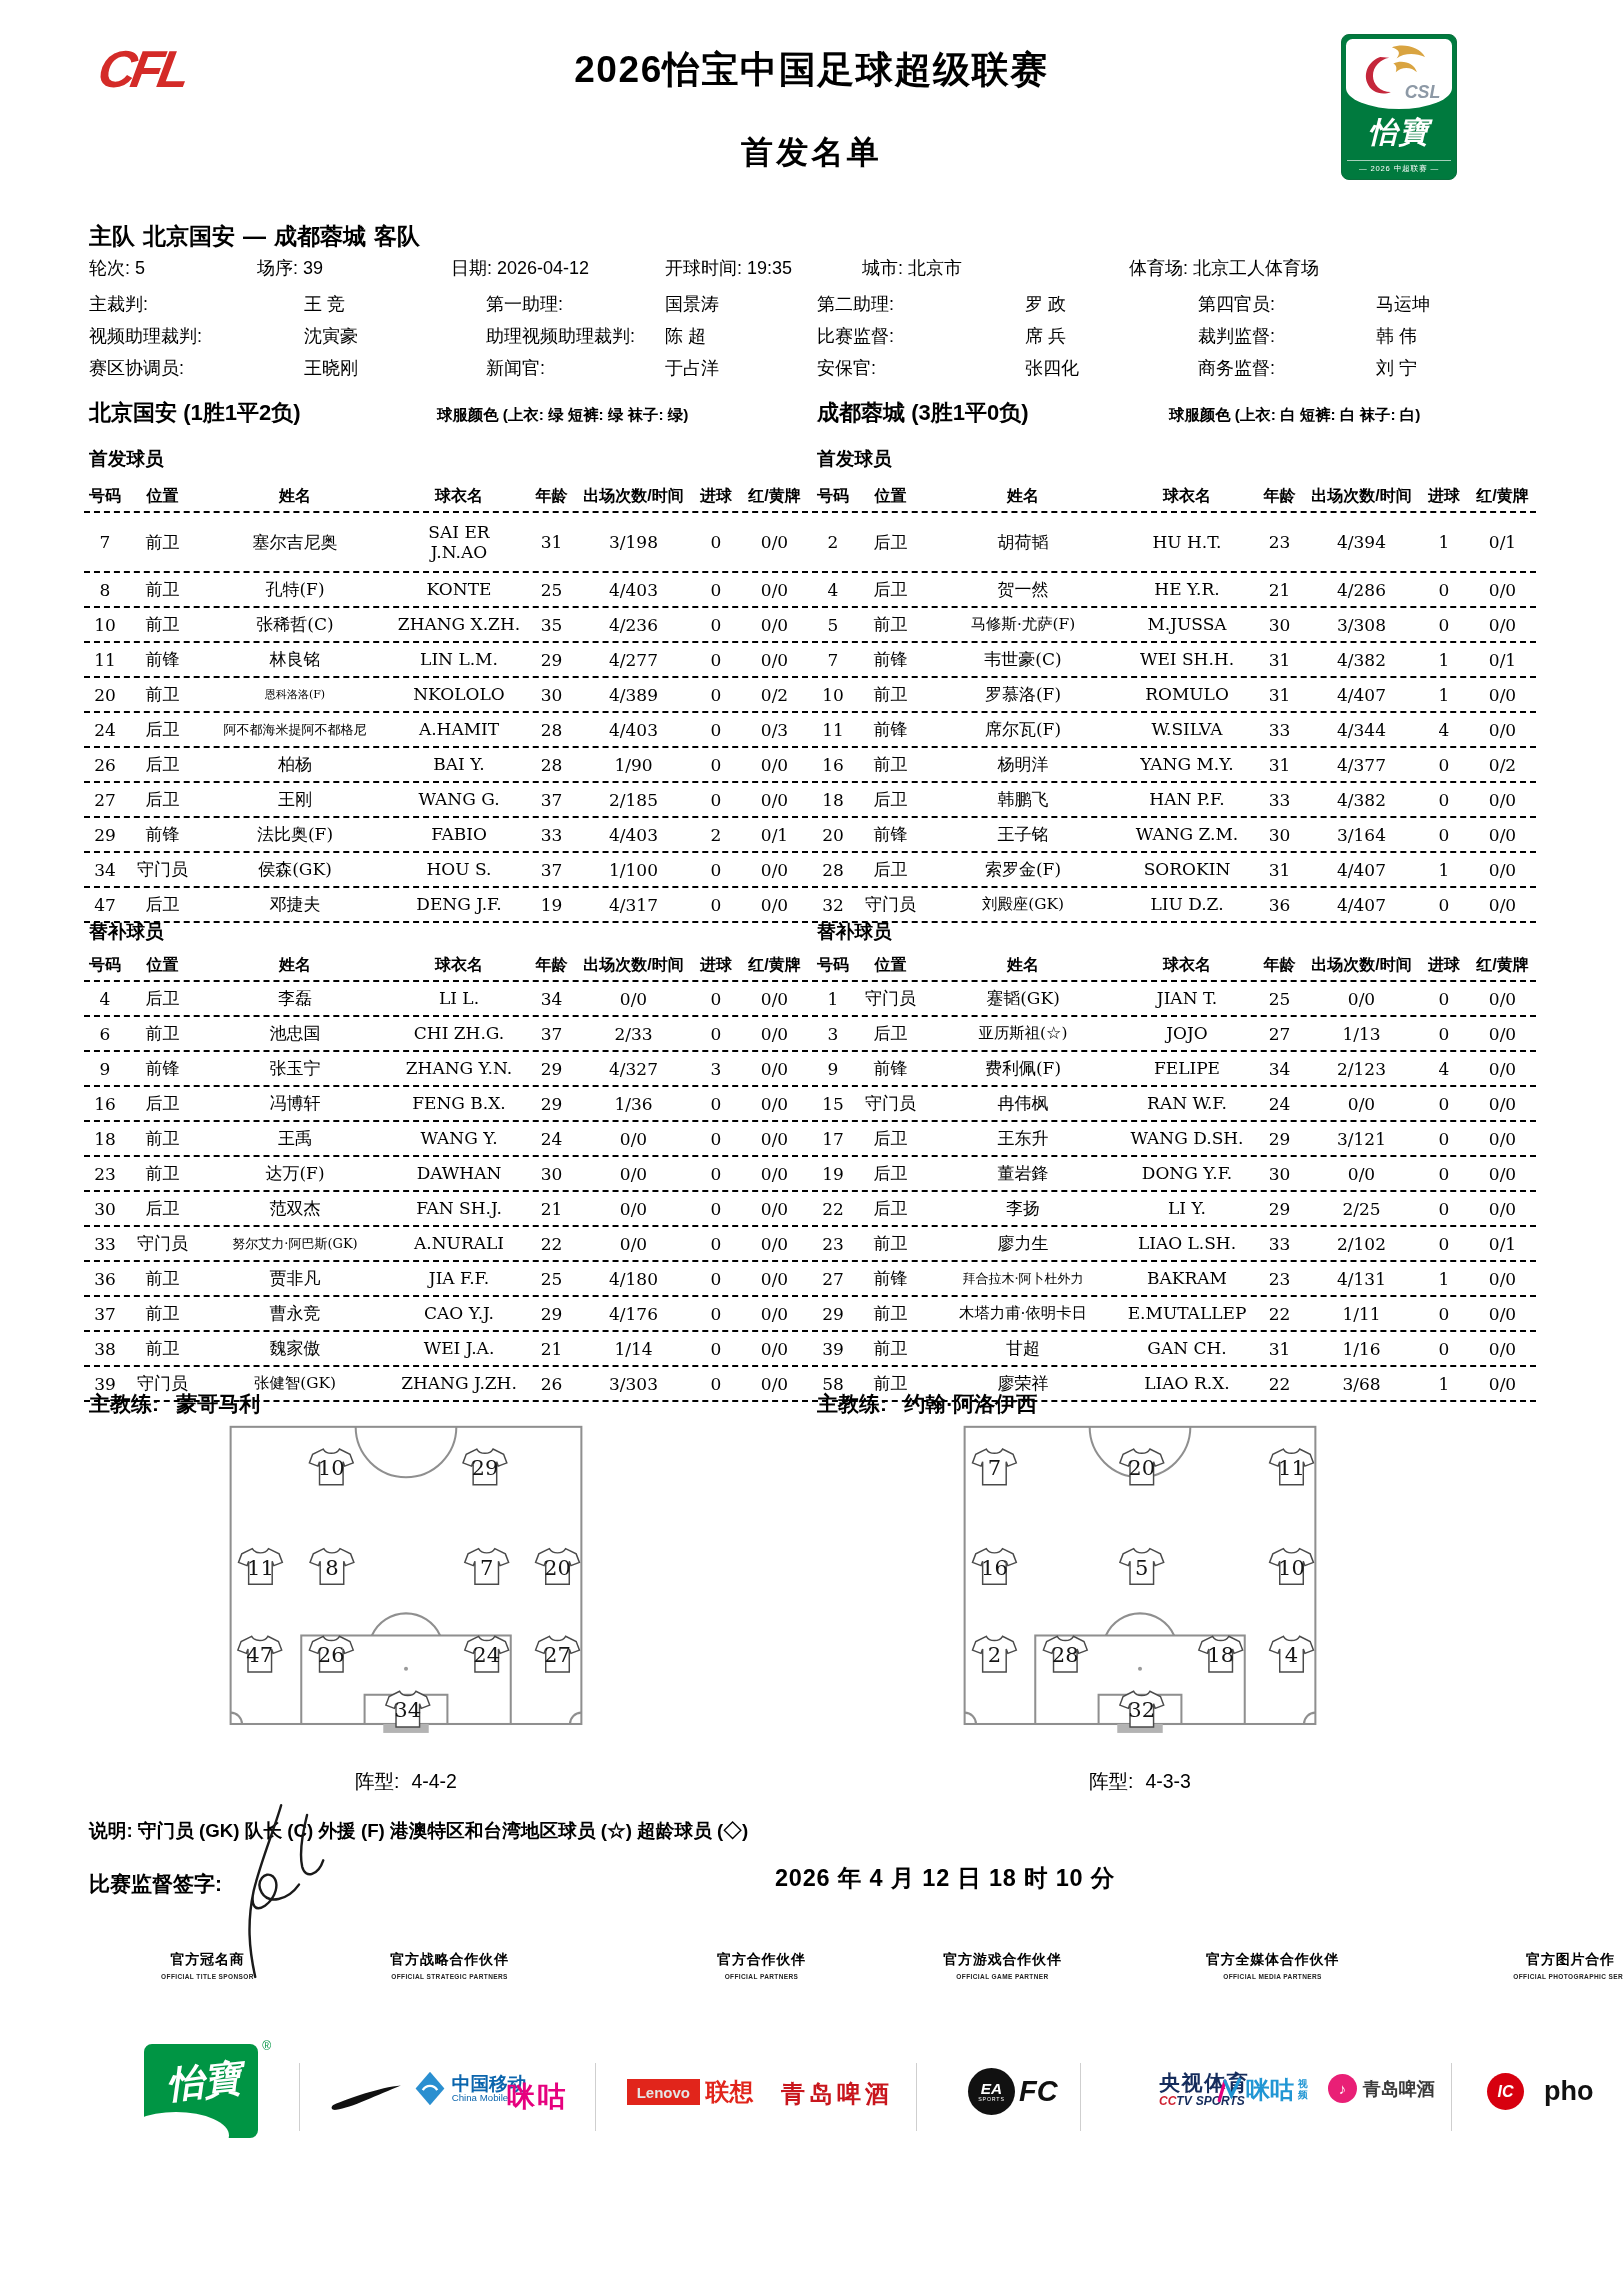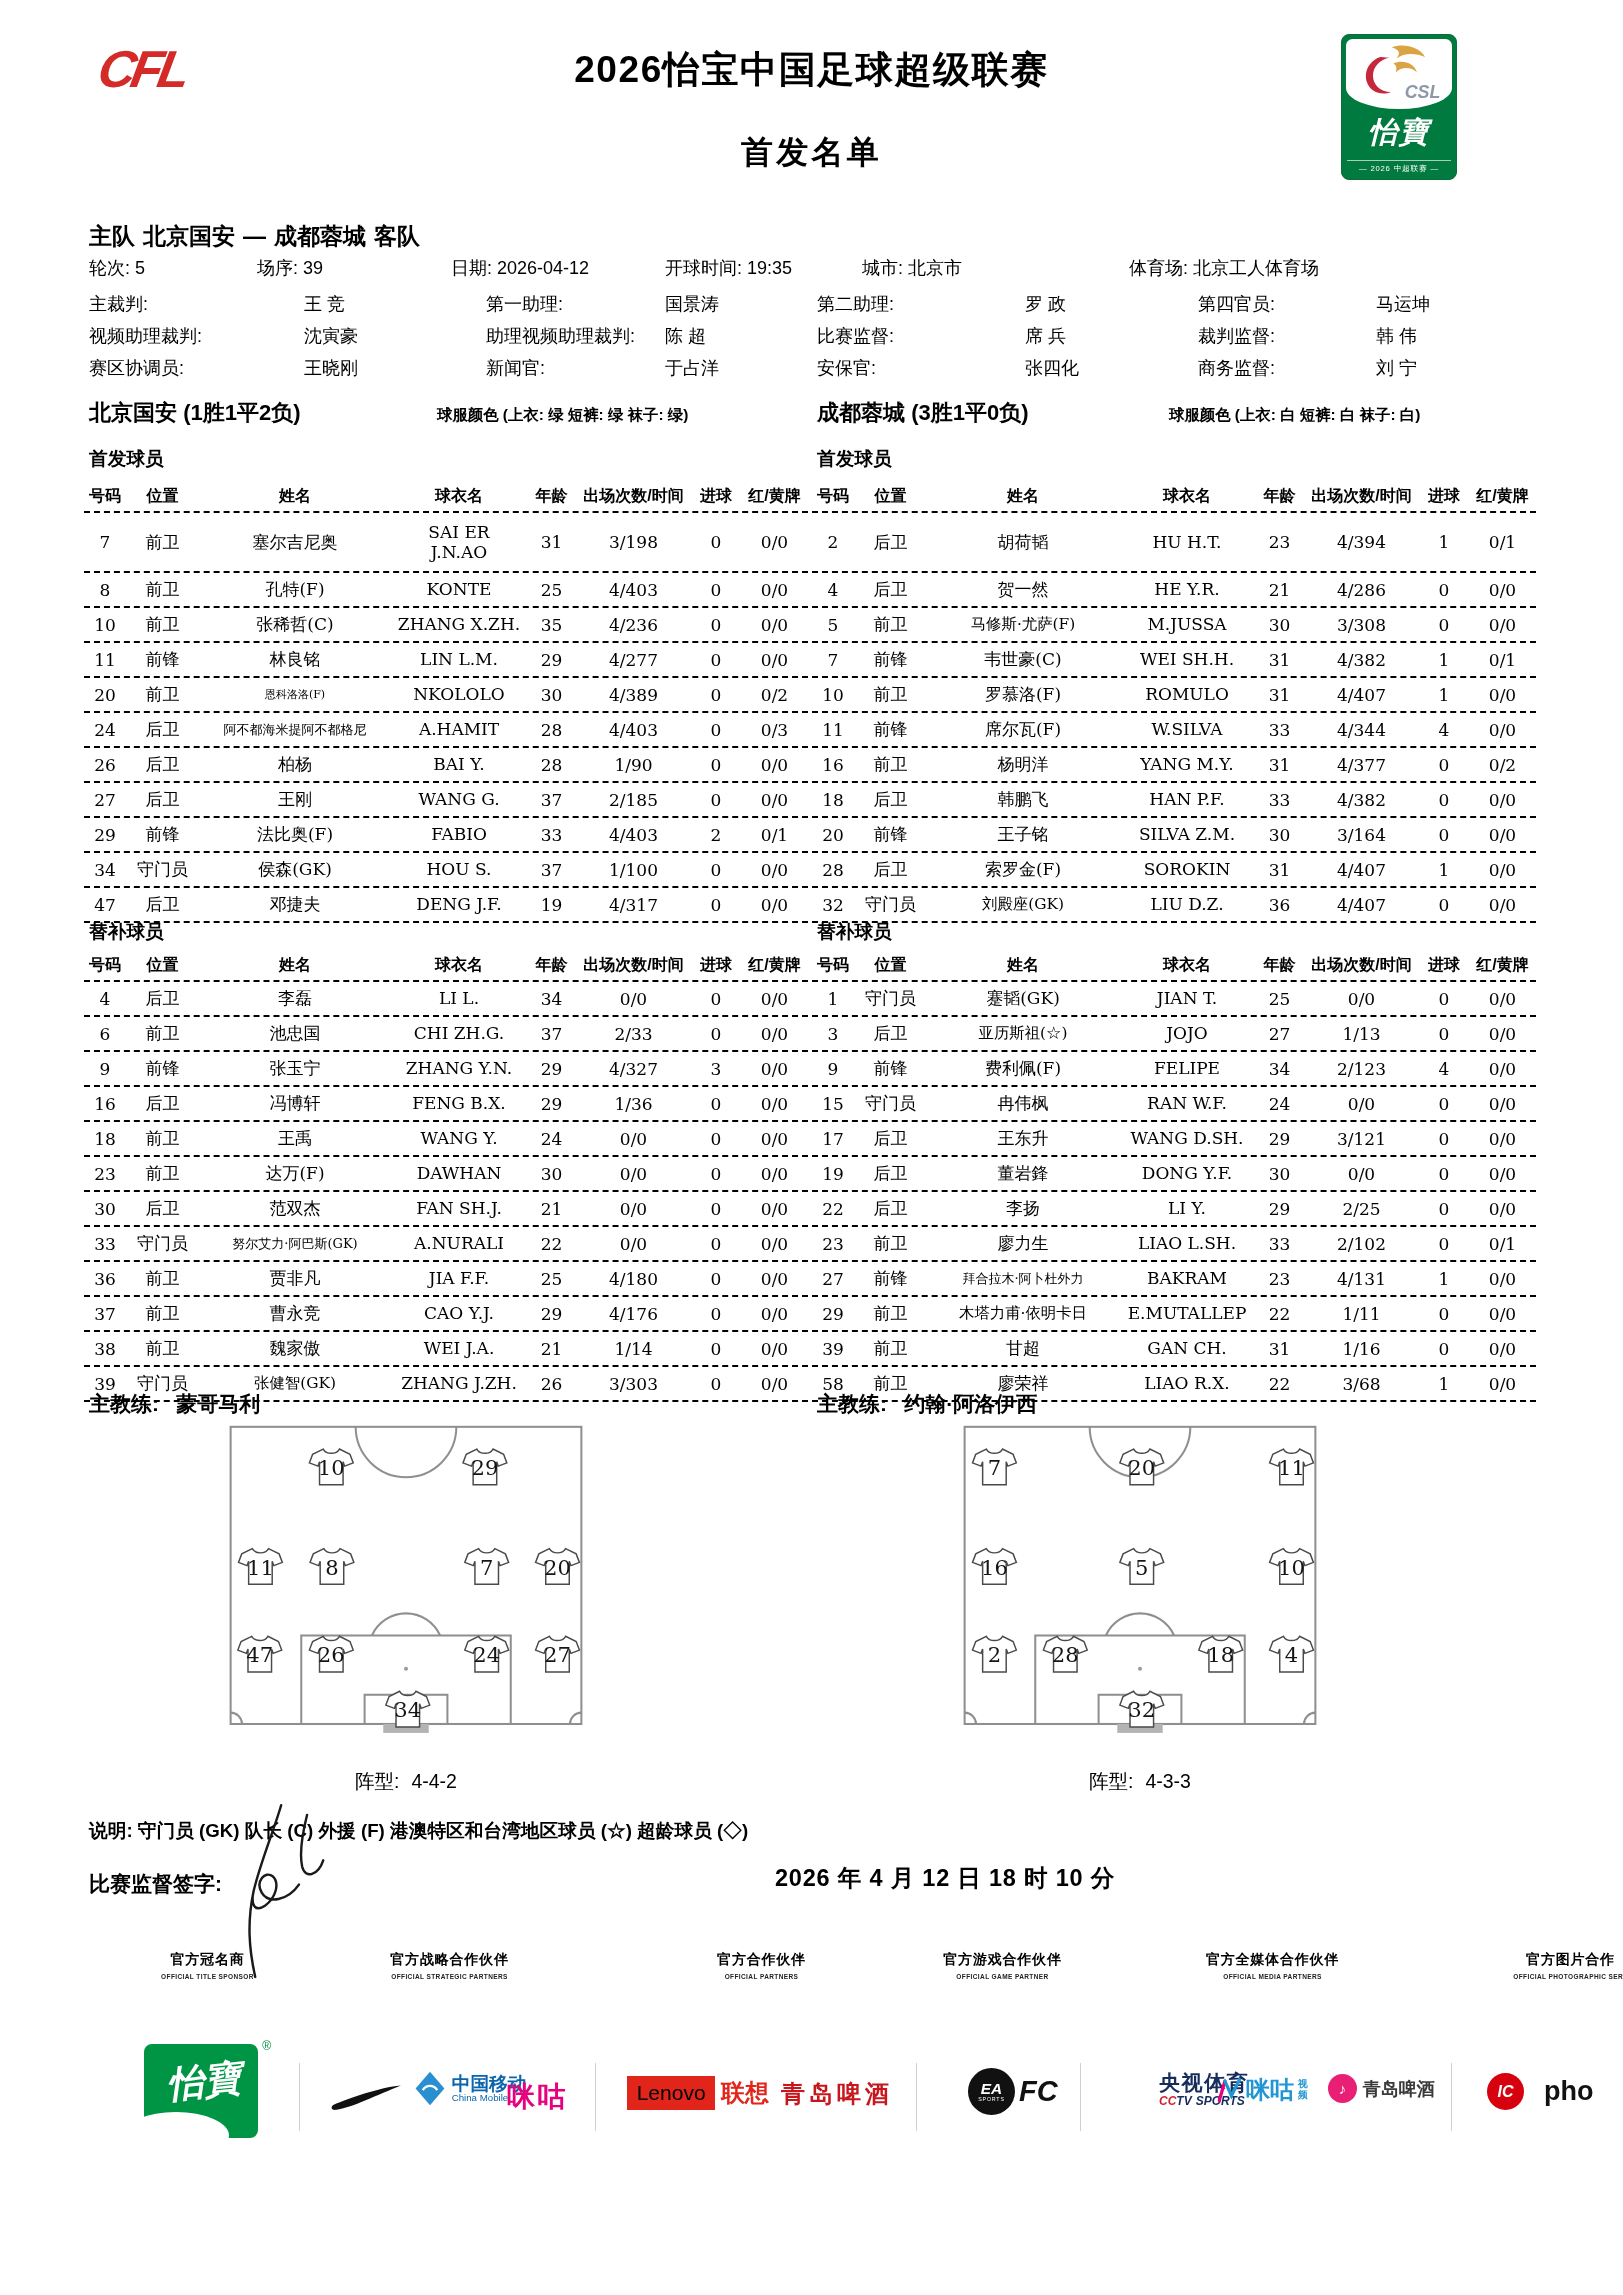--- a/index.html
+++ b/index.html
@@ -334,21 +334,21 @@
       <span class="cell-jersey">HAN P.F.</span>
       <span>33</span>
       <span>4/382</span>
       <span>0</span>
       <span>0/0</span>
     </div>
     <div class="prow">
       <span>20</span>
       <span>前锋</span>
       <span>王子铭</span>
-      <span class="cell-jersey">SILVA Z.M.</span>
+      <span class="cell-jersey">WANG Z.M.</span>
       <span>30</span>
       <span>3/164</span>
       <span>0</span>
       <span>0/0</span>
     </div>
     <div class="prow">
       <span>28</span>
       <span>后卫</span>
       <span>索罗金(F)</span>
       <span class="cell-jersey">SOROKIN</span>
@@ -824,21 +824,21 @@
                <i style="font-size:9.7px;color:#0b65ad;font-style:normal">China Mobile</i>
              </span>
       </div>
     </div>
     <div style="position: absolute; left: 507px; top: 36px;"><span style="font-weight:bold;font-size:28px;color:#e6017e;letter-spacing:2.4px">咪咕</span></div>
     <div style="position: absolute; left: 595px; top: 21px;">
       <div style="height:68px;border-left:1.6px solid #cfcfcf"></div>
     </div>
     <div style="position: absolute; left: 627px; top: 34px;">
       <div style="display:flex;align-items:center">
-             <span style="background:#e1251b;color:#000000;font-weight:normal;font-size:21px;padding:4.9px 9.7px">Lenovo</span>
+             <span style="background:#e1251b;color:#e5e5e5;font-weight:bold;font-size:15px;padding:4.9px 9.7px">Lenovo</span>
              <span style="color:#e1251b;font-weight:bold;font-size:24px;margin-left:5.7px">联想</span>
       </div>
     </div>
     <div style="position: absolute; left: 781px; top: 36px;"><span style="font-weight:bold;font-size:24px;color:#c8161d;letter-spacing:4px">青岛啤酒</span></div>
     <div style="position: absolute; left: 916px; top: 21px;">
       <div style="height:68px;border-left:1.6px solid #cfcfcf"></div>
     </div>
     <div style="position: absolute; left: 968px; top: 26px;">
       <div style="display:flex;align-items:center;gap:4px">
              <span style="width:47px;height:47px;border-radius:50%;background:#111;color:#fff;display:flex;flex-direction:column;align-items:center;justify-content:center;line-height:1">

